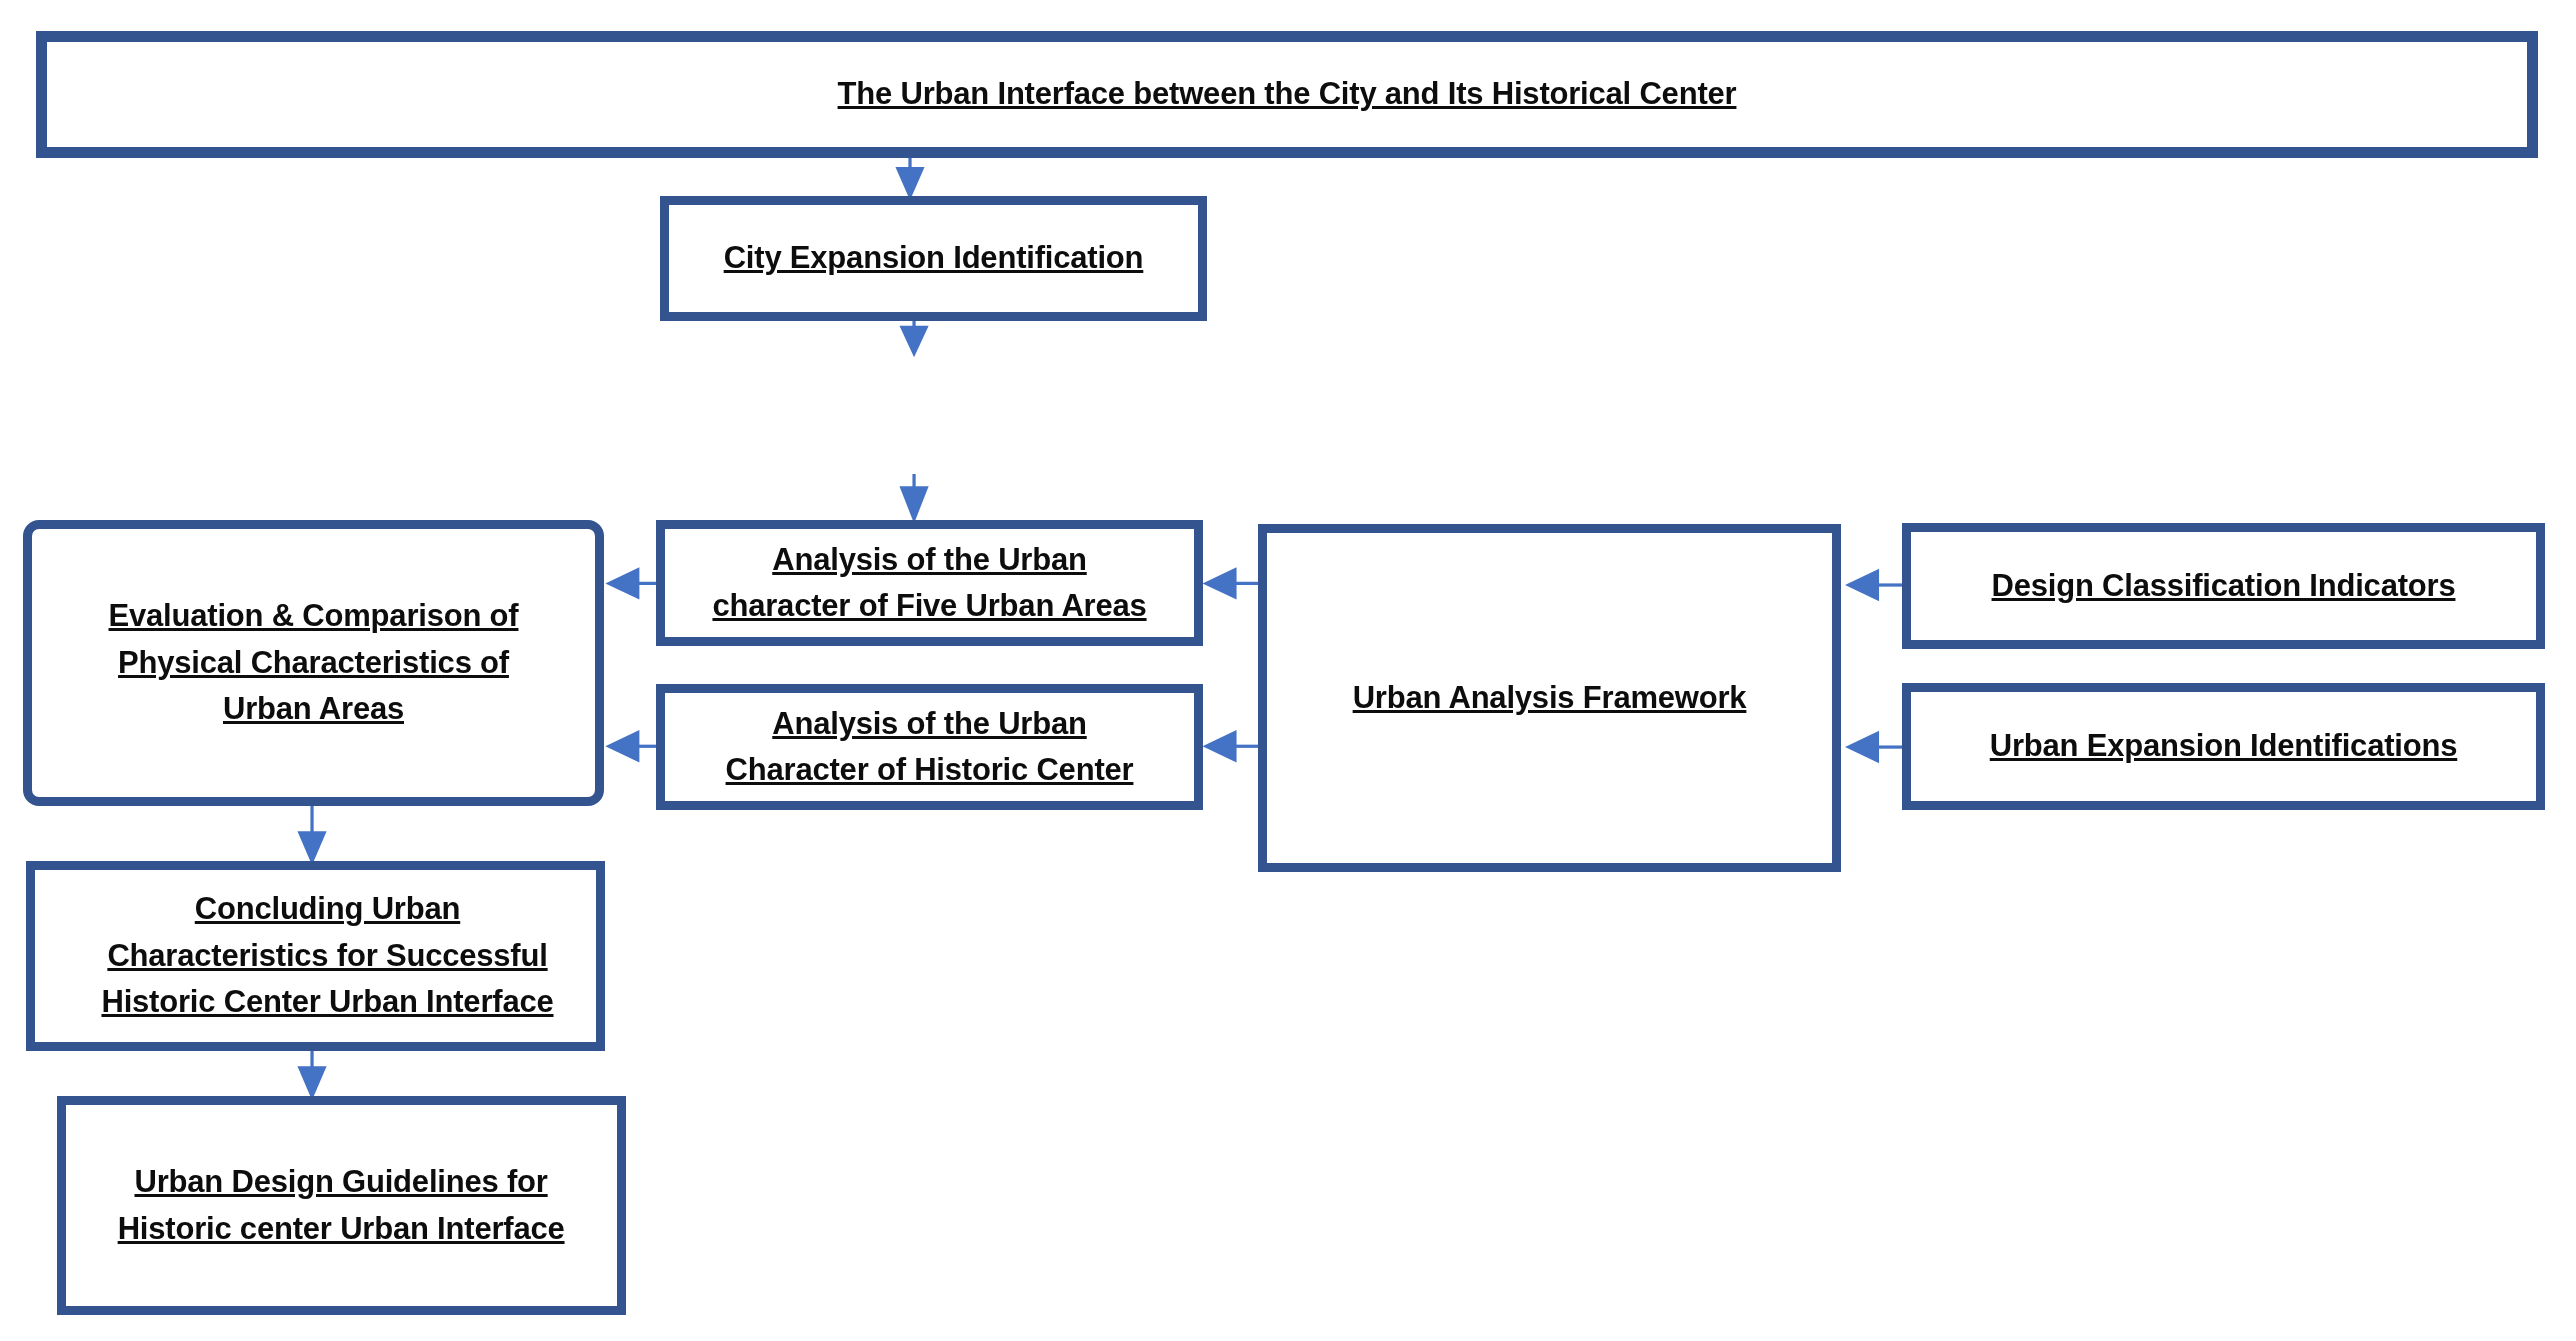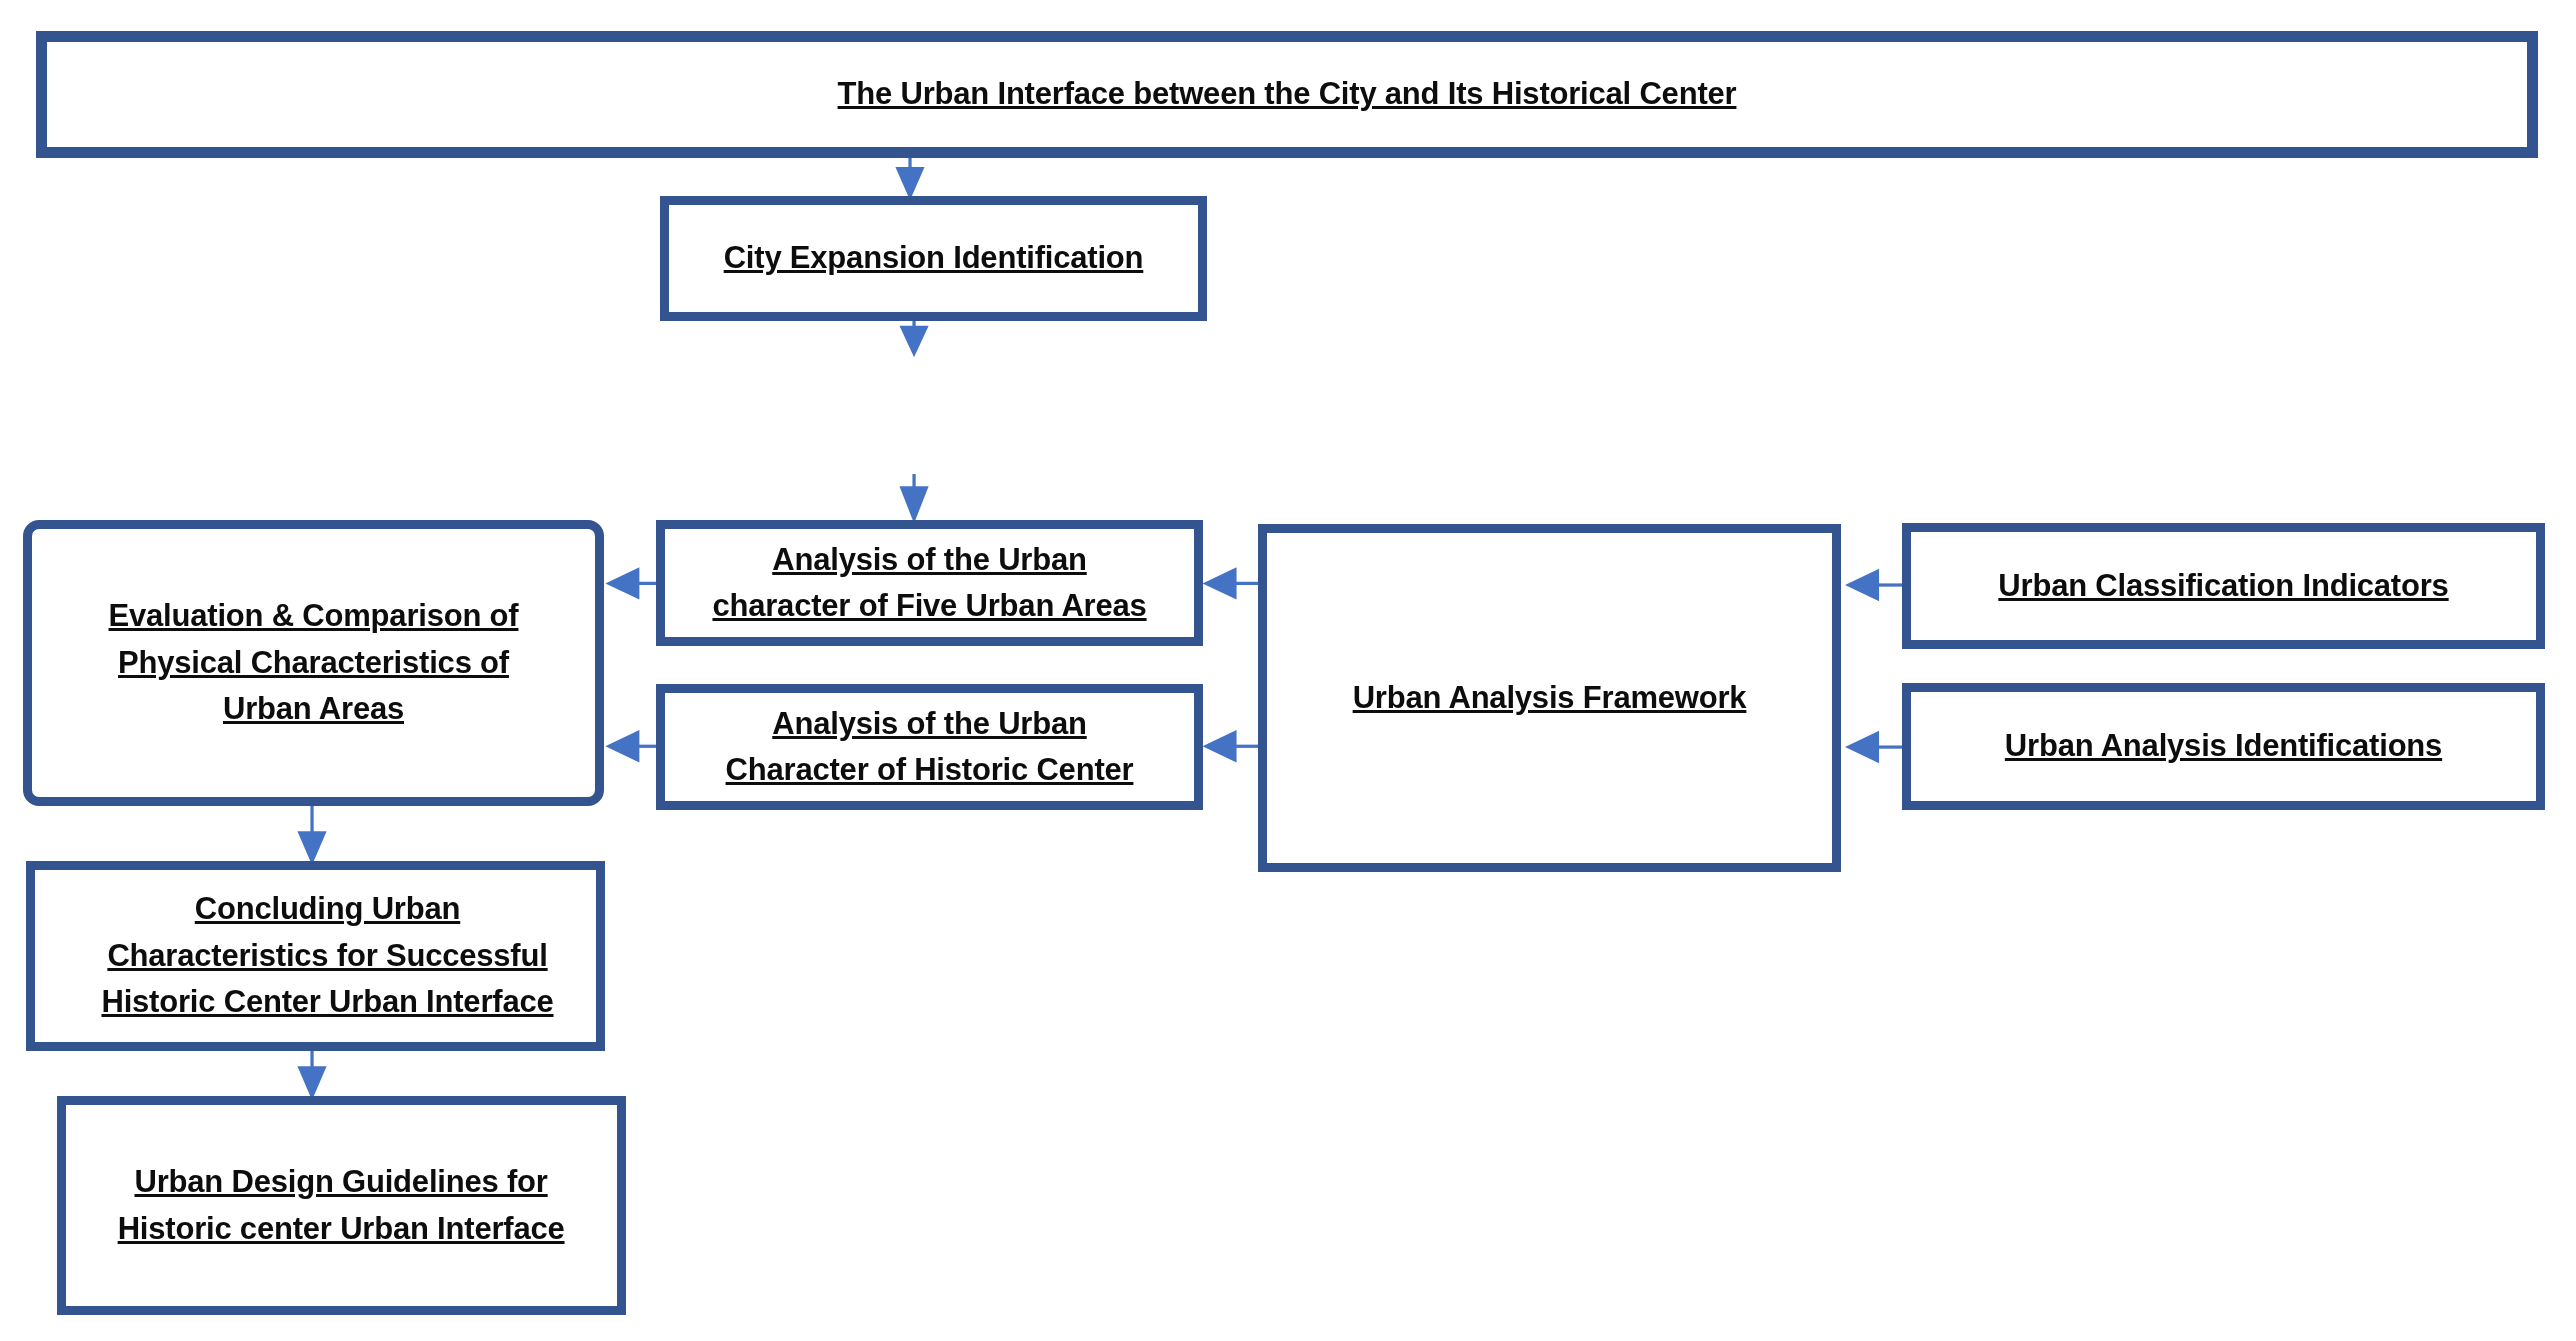--- a/index.html
+++ b/index.html
@@ -128,25 +128,25 @@
 
   <div class="node w560" style="left:23px; top:520px; width:581px; height:286px;border-radius:16px;">
     <span class="label">Evaluation &amp; Comparison of Physical Characteristics of Urban Areas</span>
   </div>
 
   <div class="node" style="left:1258px; top:524px; width:583px; height:348px;">
     <span class="label">Urban Analysis Framework</span>
   </div>
 
   <div class="node" style="left:1902px; top:523px; width:643px; height:126px;">
-    <span class="label">Urban Classification Indicators</span>
+    <span class="label">Design Classification Indicators</span>
   </div>
 
   <div class="node" style="left:1902px; top:683px; width:643px; height:127px;">
-    <span class="label">Urban Analysis Identifications</span>
+    <span class="label">Urban Expansion Identifications</span>
   </div>
 
   <div class="node w600" style="left:26px; top:861px; width:579px; height:190px;padding-left:24px;">
     <span class="label">Concluding Urban Characteristics for Successful Historic Center Urban Interface</span>
   </div>
 
   <div class="node w600" style="left:27.6px; top:1096px; width:569px; height:219px;margin-left:29px;">
     <span class="label">Urban Design Guidelines for Historic center Urban Interface</span>
   </div>
 

